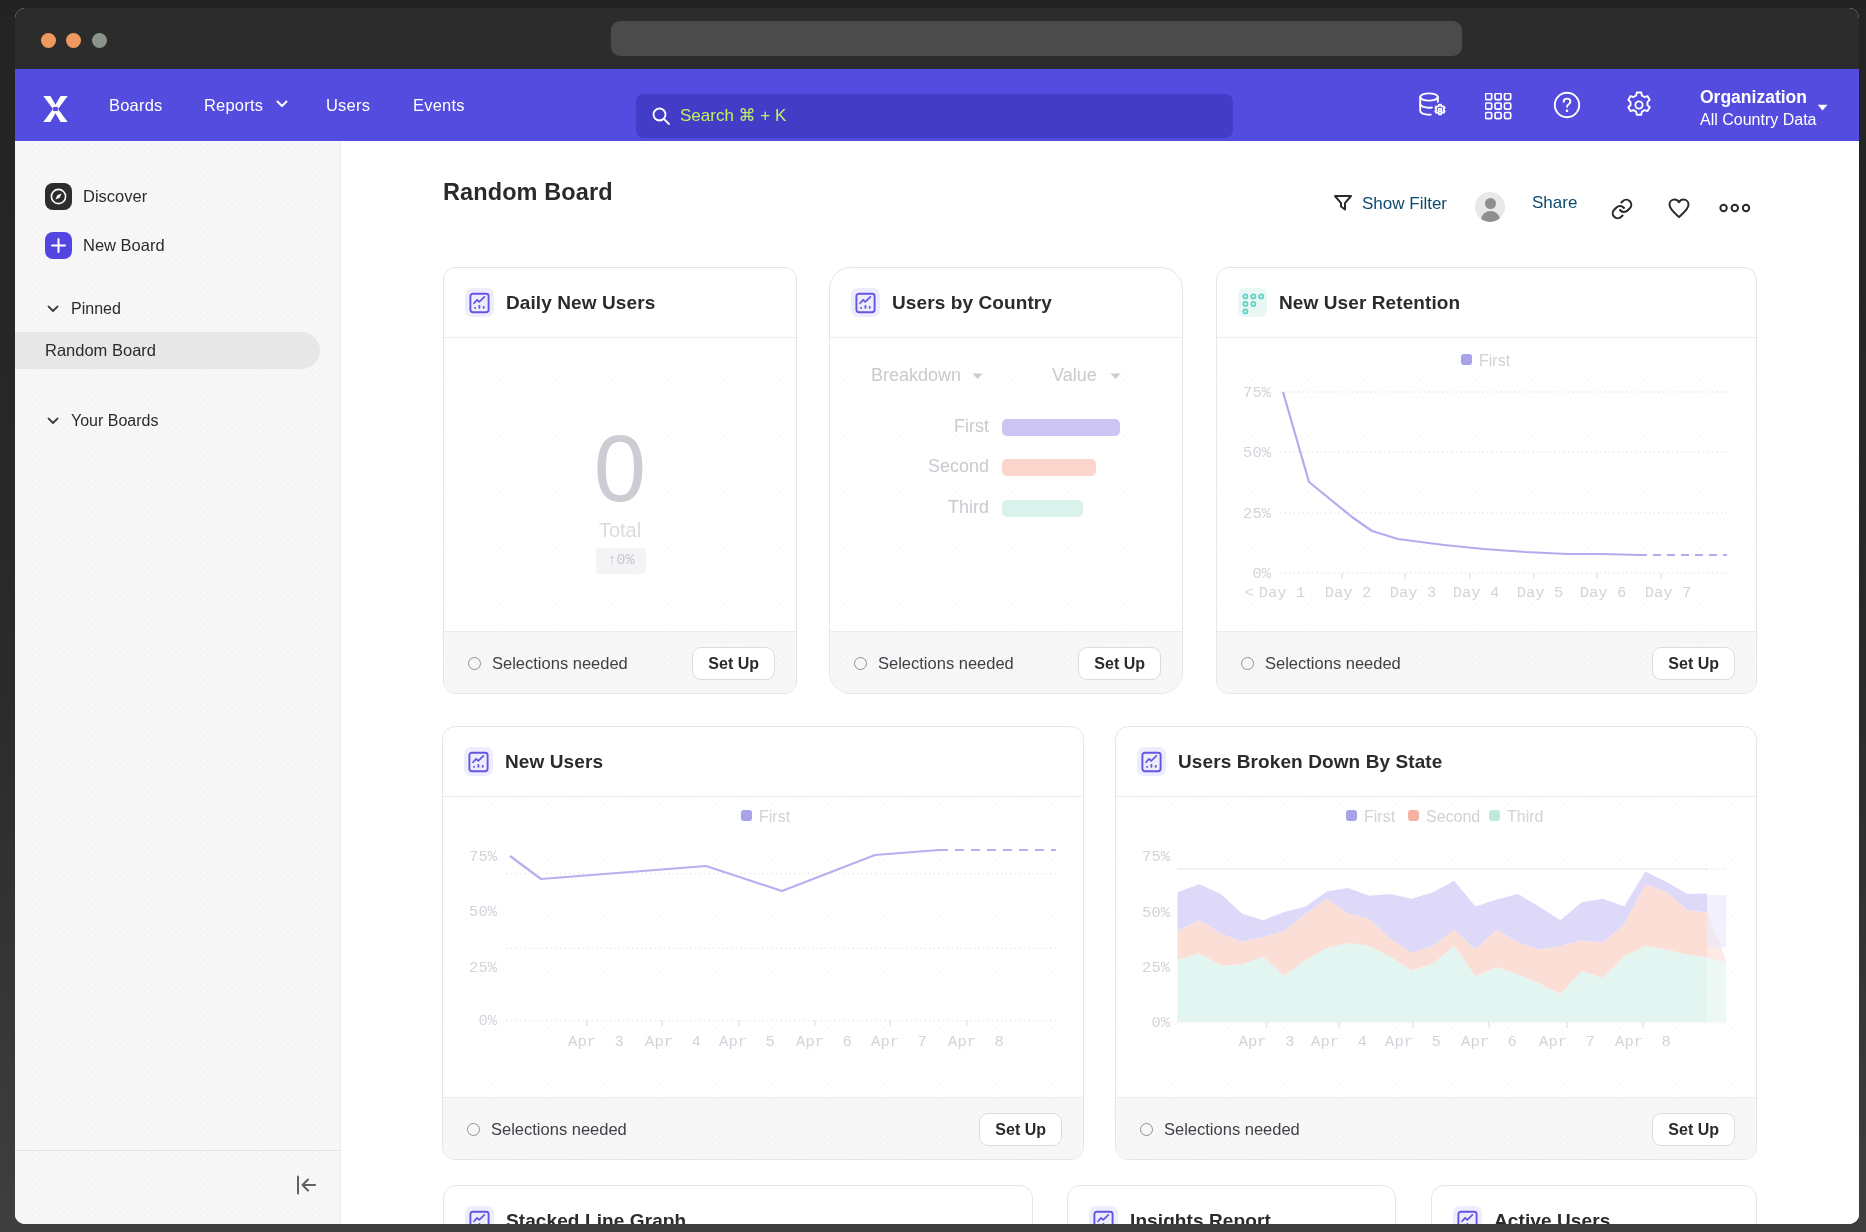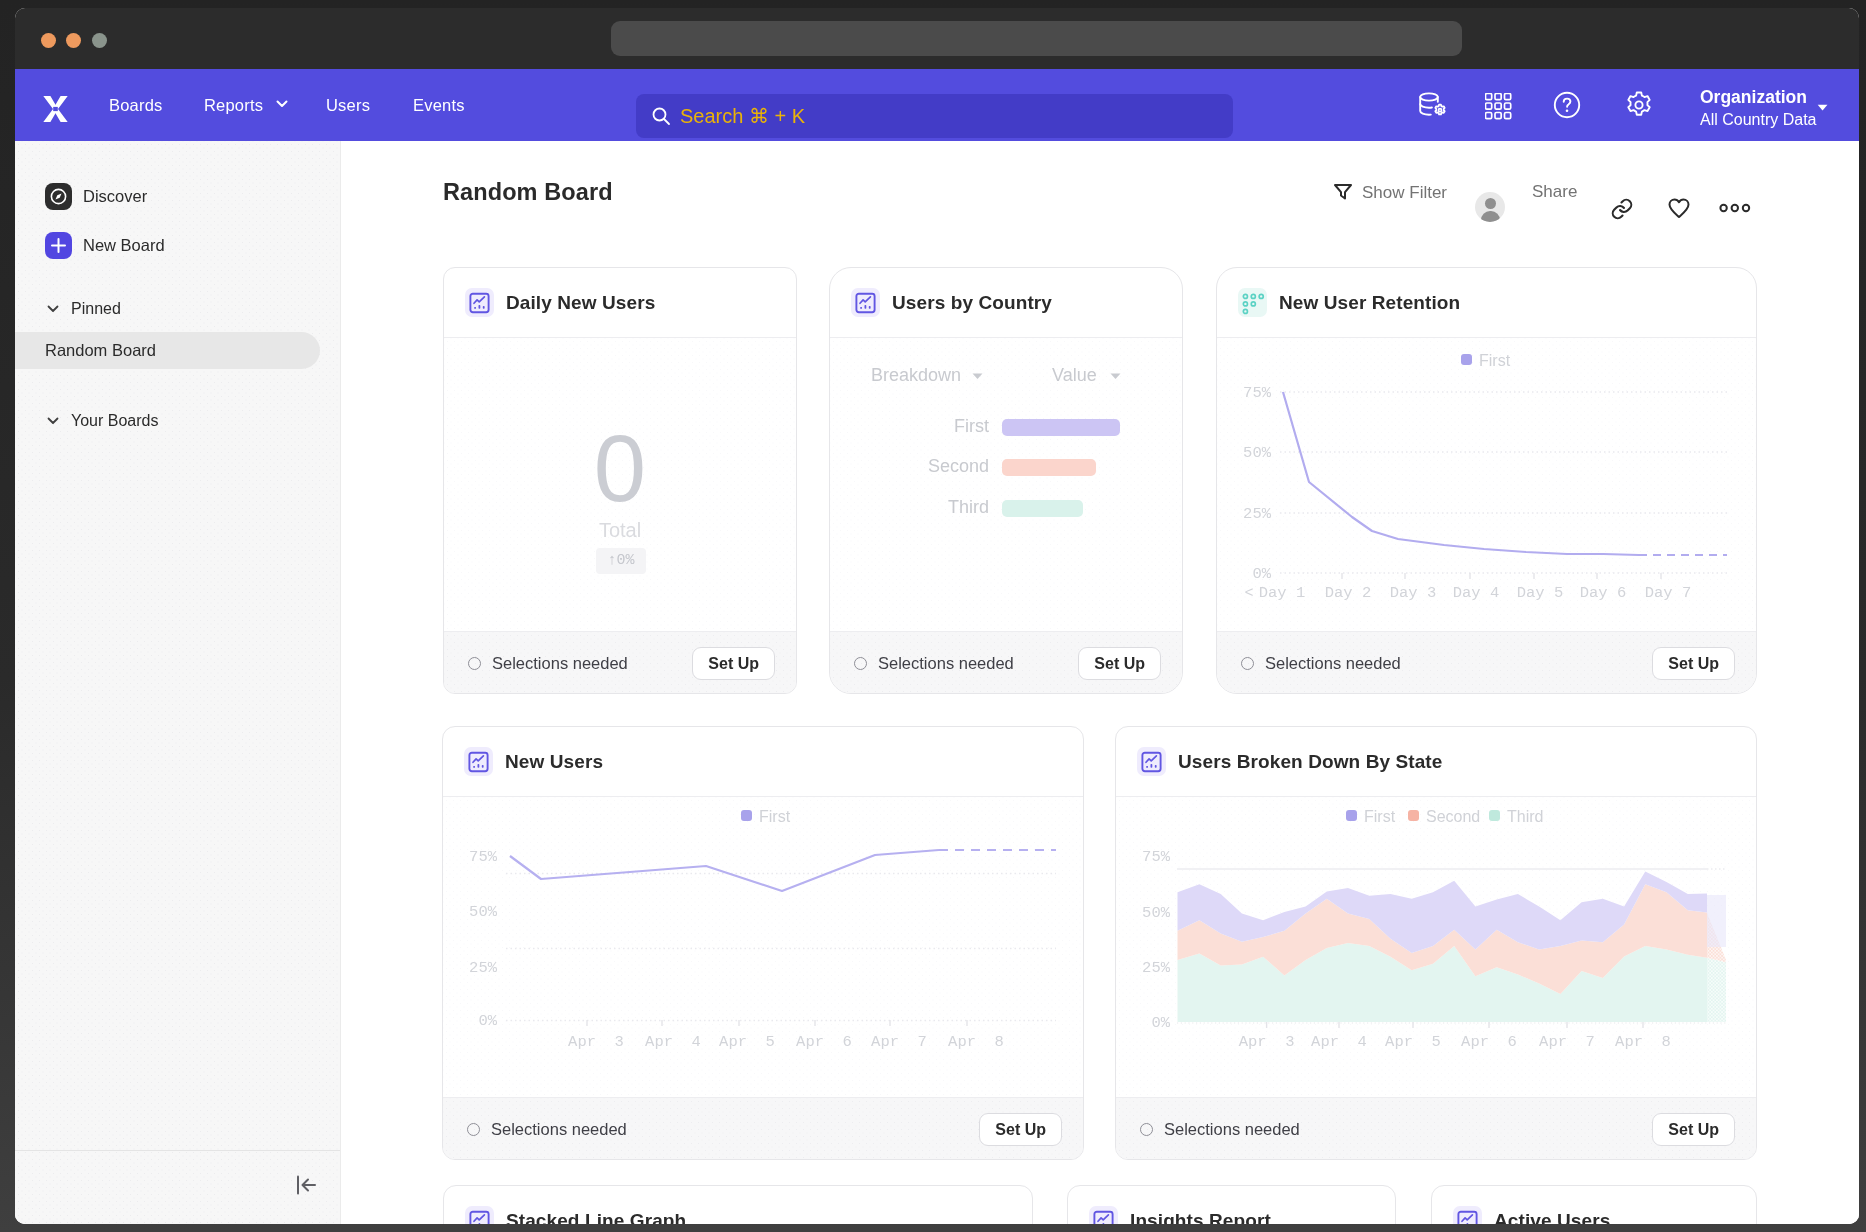--- a/index.html
+++ b/index.html
@@ -3,33 +3,33 @@
 <style>
 *{margin:0;padding:0;box-sizing:border-box;}
 html,body{width:1866px;height:1232px;overflow:hidden;}
 body{font-family:"Liberation Sans",sans-serif;background:linear-gradient(180deg,#232323 0%,#2a2a2a 55%,#3f3f3f 100%);position:relative;}
 .window{position:absolute;left:15px;top:8px;width:1844px;height:1216px;border-radius:10px;overflow:hidden;background:#fff;}
 .titlebar{position:absolute;left:0;top:0;width:100%;height:61px;background:#2c2c2c;}
 .tl{position:absolute;top:24.5px;width:15px;height:15px;border-radius:50%;}
 .urlbar{position:absolute;left:596px;top:13px;width:851px;height:35px;background:#4b4b4b;border-radius:9px;}
 .nav{position:absolute;left:0;top:61px;width:100%;height:72px;background:#534cde;}
 .navlink{position:absolute;top:0;height:72px;line-height:72px;color:#fff;font-size:16.5px;font-weight:500;letter-spacing:.2px;}
-.search{position:absolute;left:621px;top:25px;width:597px;height:44px;background:#433cc7;border-radius:8px;color:#eab308;font-size:20px;line-height:44px;padding-left:44px;}
+.search{position:absolute;left:621px;top:25px;width:597px;height:44px;background:#433cc7;border-radius:8px;color:#bef264;font-size:17px;line-height:44px;padding-left:44px;}
 .content{position:absolute;left:0;top:133px;width:1844px;height:1083px;background:#fff;}
 .sidebar{position:absolute;left:0;top:0;width:326px;height:1083px;background:#f7f7f7;border-right:1px solid #ebebeb;
  background-image:radial-gradient(circle,rgba(70,70,110,.06) 0.8px,rgba(0,0,0,0) 0.95px),radial-gradient(circle,rgba(70,70,110,.06) 0.8px,rgba(0,0,0,0) 0.95px);
  background-size:7px 7px;background-position:0 0,3.5px 3.5px;}
 .sideitem{position:absolute;left:30px;display:flex;align-items:center;color:#2b2b2b;font-size:16.5px;font-weight:500;}
 .sicon{width:27px;height:27px;border-radius:8px;margin-right:11px;display:flex;align-items:center;justify-content:center;flex:0 0 27px;}
 .pill{position:absolute;left:0;top:191px;width:305px;height:37px;background:#e7e7e7;border-radius:0 19px 19px 0;line-height:37px;padding-left:30px;color:#2b2b2b;font-size:16.5px;font-weight:500;}
 .divider-b{position:absolute;left:0;bottom:73px;width:100%;border-top:1px solid #e4e4e4;}
 .main{position:absolute;left:326px;top:0;width:1518px;height:1083px;background:#fff;}
 h1{position:absolute;left:102px;top:38px;font-size:23.5px;font-weight:700;color:#2a2a2a;letter-spacing:.1px;}
 .sub{position:absolute;left:102px;top:72px;font-size:17.5px;color:#717175;}
-.hctrl{position:absolute;top:41px;display:flex;align-items:center;color:#737373;font-size:17px;font-weight:500;text-align:center;}
+.hctrl{position:absolute;top:52px;display:flex;align-items:center;color:#0c4a6e;font-size:17px;font-weight:500;text-align:center;}
 .card{position:absolute;background:#fff;border:1px solid #e6e6e9;border-radius:13px;overflow:hidden;}
 .chead{position:absolute;left:0;top:0;width:100%;height:70px;border-bottom:1px solid #ededf0;}
 .cicon{position:absolute;left:21px;top:20px;width:29px;height:29px;border-radius:7px;background:#efecfd;display:flex;align-items:center;justify-content:center;}
 .ctitle{position:absolute;left:62px;top:24px;font-size:19px;font-weight:700;color:#2b2b2b;letter-spacing:.1px;}
 .cbody{position:absolute;left:0;top:70px;right:0;bottom:62px;
  background-image:radial-gradient(circle,rgba(80,80,120,.04) 0.8px,rgba(0,0,0,0) 0.95px),radial-gradient(circle,rgba(80,80,120,.04) 0.8px,rgba(0,0,0,0) 0.95px);
  background-size:7px 7px;background-position:0 0,3.5px 3.5px;}
 .cfoot{position:absolute;left:0;bottom:0;width:100%;height:62px;background:#f7f7f8;border-top:1px solid #ededf0;
  background-image:radial-gradient(circle,rgba(70,70,110,.05) 0.8px,rgba(0,0,0,0) 0.95px),radial-gradient(circle,rgba(70,70,110,.05) 0.8px,rgba(0,0,0,0) 0.95px);
  background-size:7px 7px;background-position:0 0,3.5px 3.5px;}
@@ -211,21 +211,21 @@
             <div style="position:absolute;right:193px;top:118px;">Second</div>
             <div style="position:absolute;left:172px;top:120.5px;width:94px;height:17px;background:#fbd5cc;border-radius:5px;"></div>
             <div style="position:absolute;right:193px;top:159px;">Third</div>
             <div style="position:absolute;left:172px;top:161.5px;width:81px;height:17px;background:#d9f2eb;border-radius:5px;"></div>
           </div>
           <div class="cfoot">
             <div class="selneed"><span class="circ"></span>Selections needed</div>
             <div class="setup">Set Up</div>
           </div>
         </div>
-        <div class="card" style="left:875px;top:126px;width:541px;height:427px;border-radius:21px;">
+        <div class="card" style="left:875px;top:126px;width:541px;height:427px;">
           <div class="chead"></div>
           <div class="cicon" style="background:#e9f8f5;">
             <svg width="29" height="29" viewBox="-3.2 -4.2 29 29">
               <circle cx="4.2" cy="4.2" r="2.05" stroke="#5bd2c4" stroke-width="1.7" fill="none"></circle>
               <circle cx="12.100000000000001" cy="4.2" r="2.05" stroke="#5bd2c4" stroke-width="1.7" fill="none"></circle>
               <circle cx="20.0" cy="4.2" r="2.05" stroke="#5bd2c4" stroke-width="1.7" fill="none"></circle>
               <circle cx="4.2" cy="11.7" r="2.05" stroke="#5bd2c4" stroke-width="1.7" fill="none"></circle>
               <circle cx="12.100000000000001" cy="11.7" r="2.05" stroke="#5bd2c4" stroke-width="1.7" fill="none"></circle>
               <circle cx="4.2" cy="19.2" r="2.05" stroke="#5bd2c4" stroke-width="1.7" fill="none"></circle>
             </svg>

